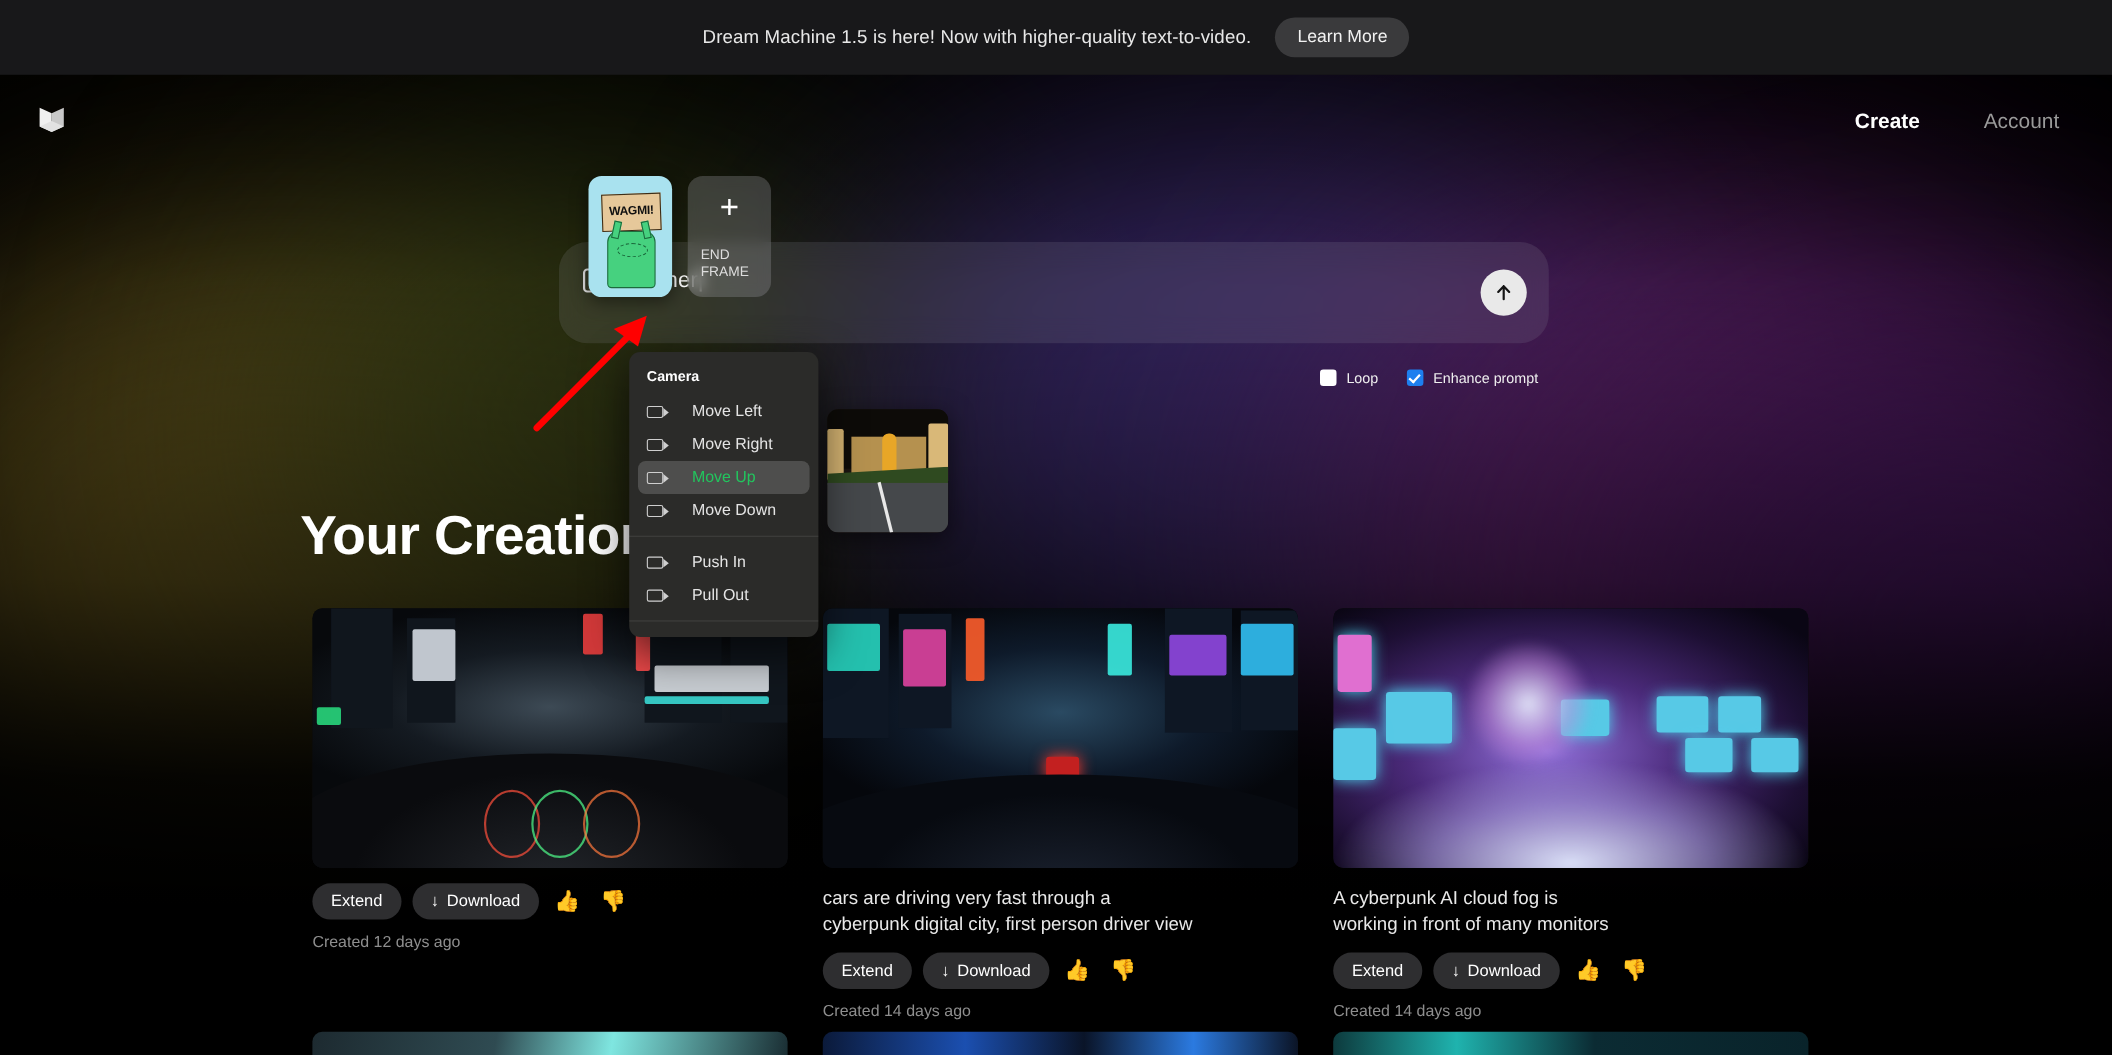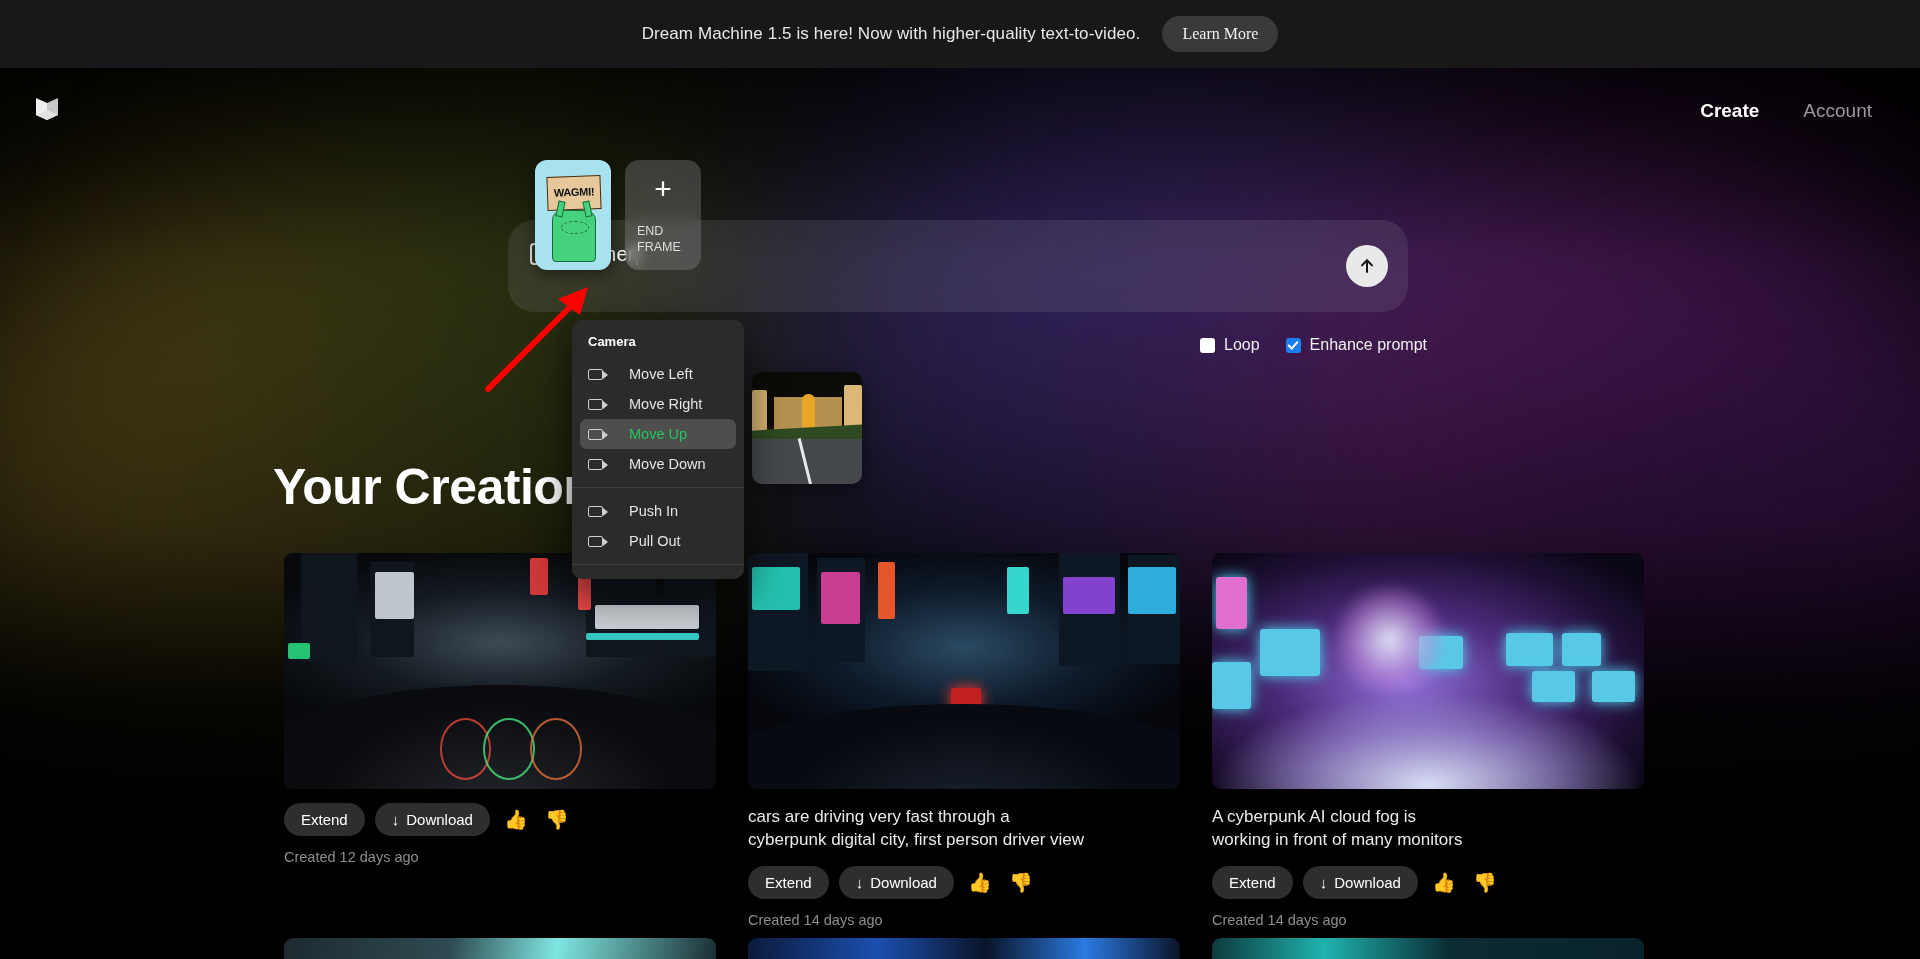--- a/index.html
+++ b/index.html
@@ -35,26 +35,26 @@
   .banner {
     position: absolute; left: 0; top: 0; width: 1920px; height: 68px;
     background: #18181a;
     display: flex; align-items: center; justify-content: center; gap: 22px;
     z-index: 40;
   }
   .banner-text { font-size: 17px; color: #e8e8e8; letter-spacing: .1px; }
   .banner-btn {
     background: #3a3a3c; color: #f2f2f2; border: none;
     padding: 9px 20px; border-radius: 999px; font-size: 16px;
-    font-family: Liberation Serif, serif; cursor: pointer;
+    font-family: Liberation Sans, sans-serif; cursor: pointer;
   }
   .logo { position: absolute; left: 30px; top: 92px; width: 34px; height: 34px; }
   .nav-right {
     position: absolute; right: 48px; top: 100px;
-    display: flex; align-items: center; gap: 44px;
+    display: flex; align-items: center; gap: 58px;
   }
   .nav-link { font-size: 19px; color: #9a9a9a; cursor: pointer; font-weight: 400; }
   .nav-link.active { color: #fff; font-weight: 700; }
 
   
   .composer {
     position: absolute; left: 508px; top: 220px; width: 900px; height: 92px;
     background: rgba(150,150,160,0.17);
     border-radius: 26px;
     backdrop-filter: blur(12px);
@@ -157,21 +157,21 @@
     border-top: 4px solid transparent; border-bottom: 4px solid transparent;
     border-left: 5px solid #cfcfcf;
   }
 
   
   .arrow { position: absolute; left: 480px; top: 285px; z-index: 70; pointer-events: none; }
 
   
   .options {
     position: absolute; left: 1200px; top: 336px; display: flex; align-items: center; gap: 26px;
-    z-index: 18; font-size: 16px; justify-content: space-between;
+    z-index: 18; font-size: 13px; justify-content: space-between;
   }
   .opt { display: flex; align-items: center; gap: 9px; cursor: pointer; }
   .cb { width: 15px; height: 15px; border-radius: 3px; background: #fff; flex: none; }
   .cb.on {
     background: #1d7fef; position: relative;
   }
   .cb.on::after {
     content: ""; position: absolute; left: 4.5px; top: 1.5px; width: 4px; height: 8px;
     border: solid #fff; border-width: 0 2px 2px 0; transform: rotate(42deg);
   }

